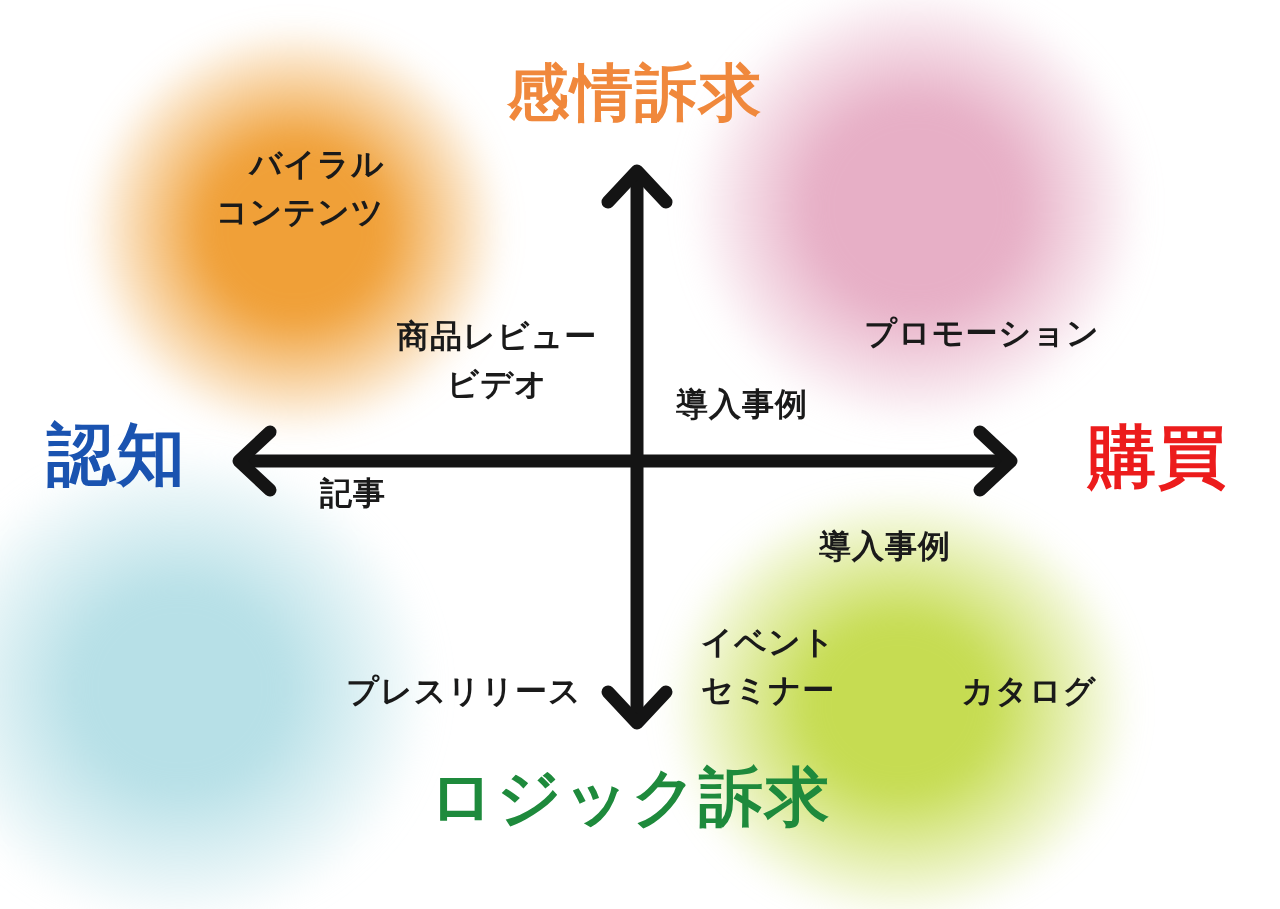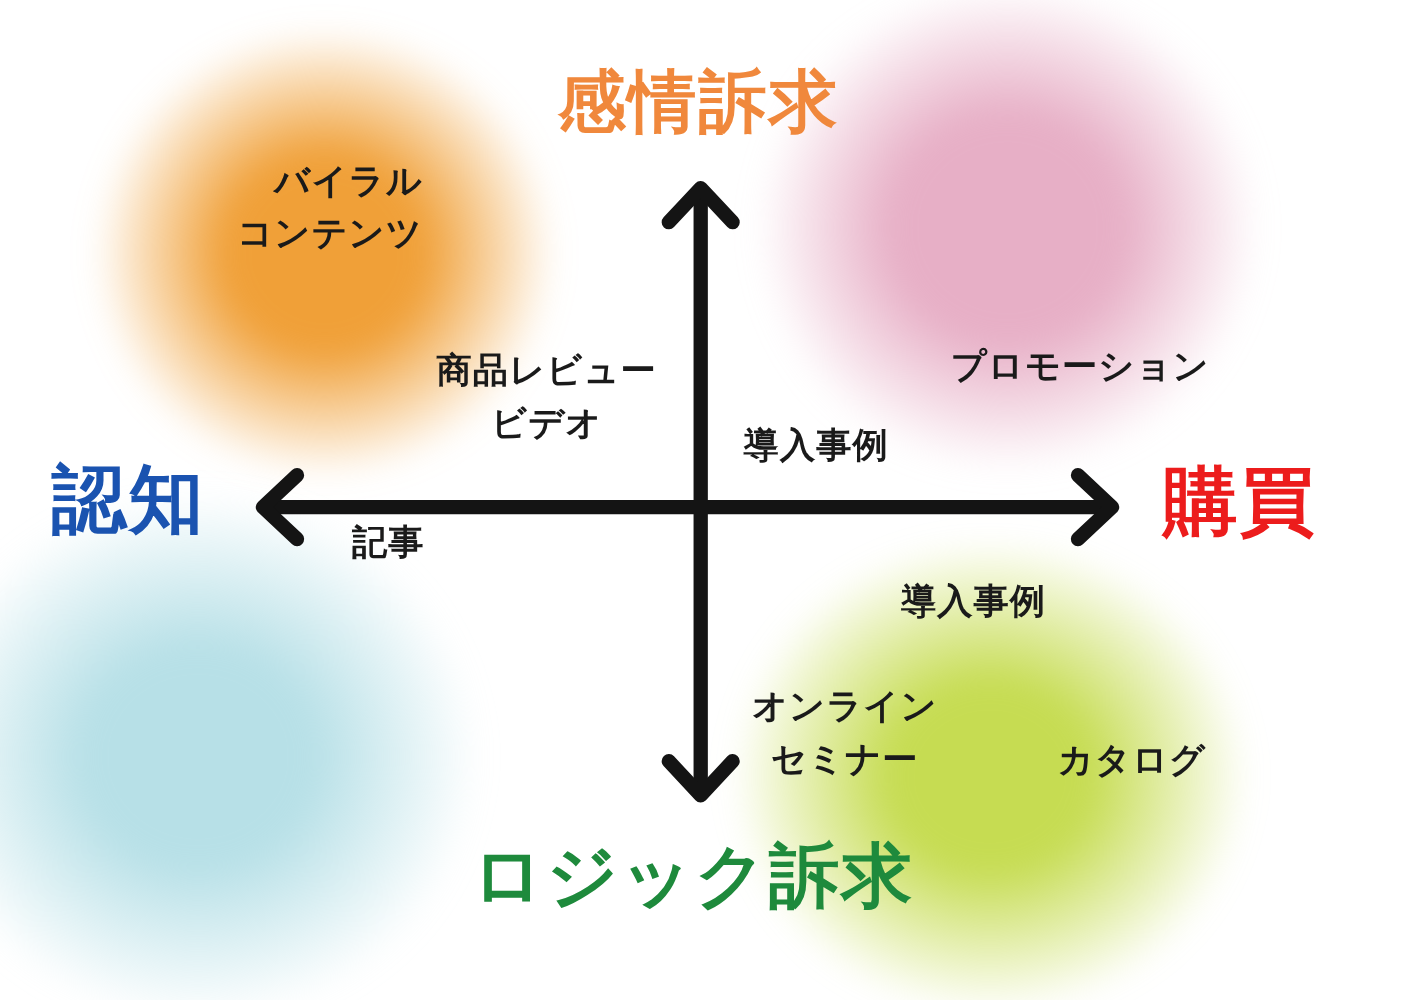--- a/index.html
+++ b/index.html
@@ -36,21 +36,21 @@
   .axis-label{
     position:absolute;z-index:2;
     font-weight:bold;
     transform:translate(-50%,-50%);
     white-space:nowrap;
     letter-spacing:2px;
   }
   .axis-top{left:635px;top:93px;font-size:62px;color:var(--axis-top);}
   .axis-bottom{left:630px;top:797px;font-size:64px;color:var(--axis-bottom);}
   .axis-left{left:117px;top:455px;font-size:68px;color:var(--axis-left);}
-  .axis-right{left:1127px;top:457px;font-size:68px;color:var(--axis-right);}
+  .axis-right{left:1158px;top:457px;font-size:68px;color:var(--axis-right);}
 
   .item{
     position:absolute;z-index:2;
     transform:translate(-50%,-50%);
     font-size:32px;font-weight:bold;
     color:var(--item-text);
     text-align:center;
     white-space:pre-line;
     line-height:1.5;
     letter-spacing:1px;
@@ -91,17 +91,18 @@
   <div class="axis-label axis-right">購買</div>
 
   <div class="item item-viral">バイラル
 コンテンツ</div>
   <div class="item item-promo">商品レビュー
 ビデオ</div>
   <div class="item item-review">プロモーション</div>
   <div class="item item-event">導入事例</div>
   <div class="item item-article">記事</div>
   <div class="item item-case">導入事例</div>
-  <div class="item item-seminar">オンライン
+  <div class="item item-seminar">イベント
 セミナー</div>
+  <div class="item item-press">プレスリリース</div>
   <div class="item item-catalog">カタログ</div>
 
 </div>
 
 </body></html>

